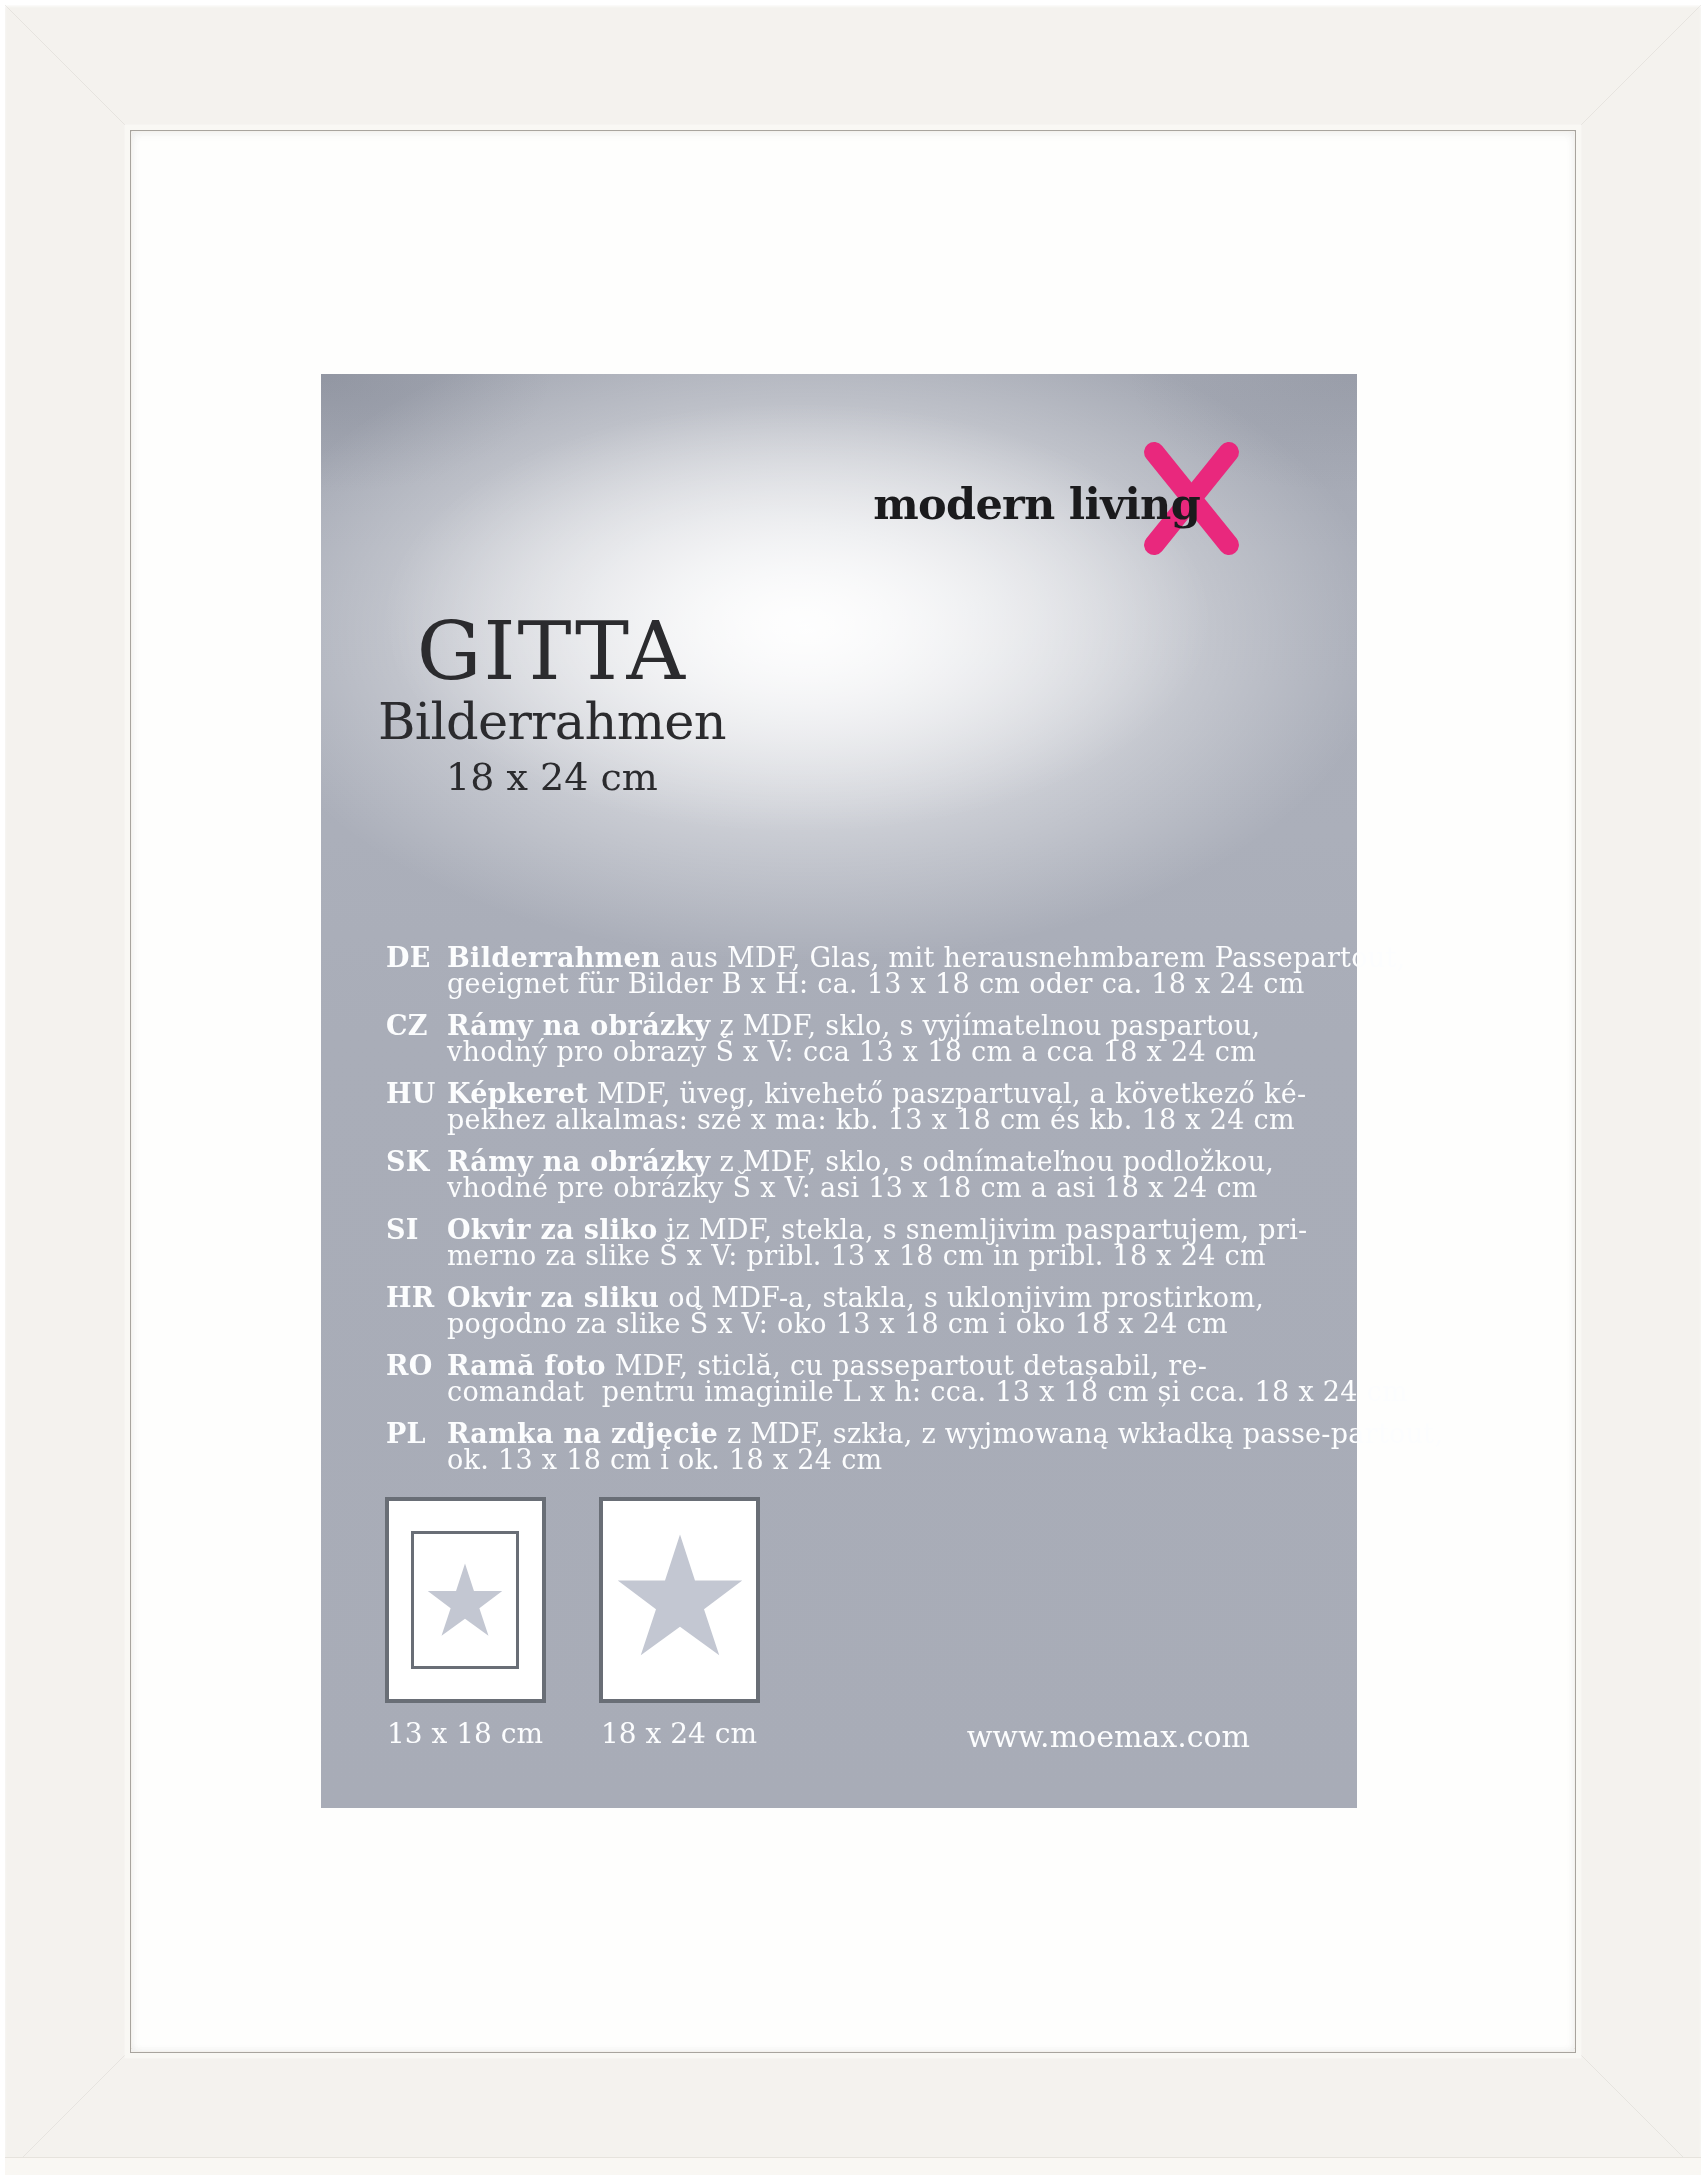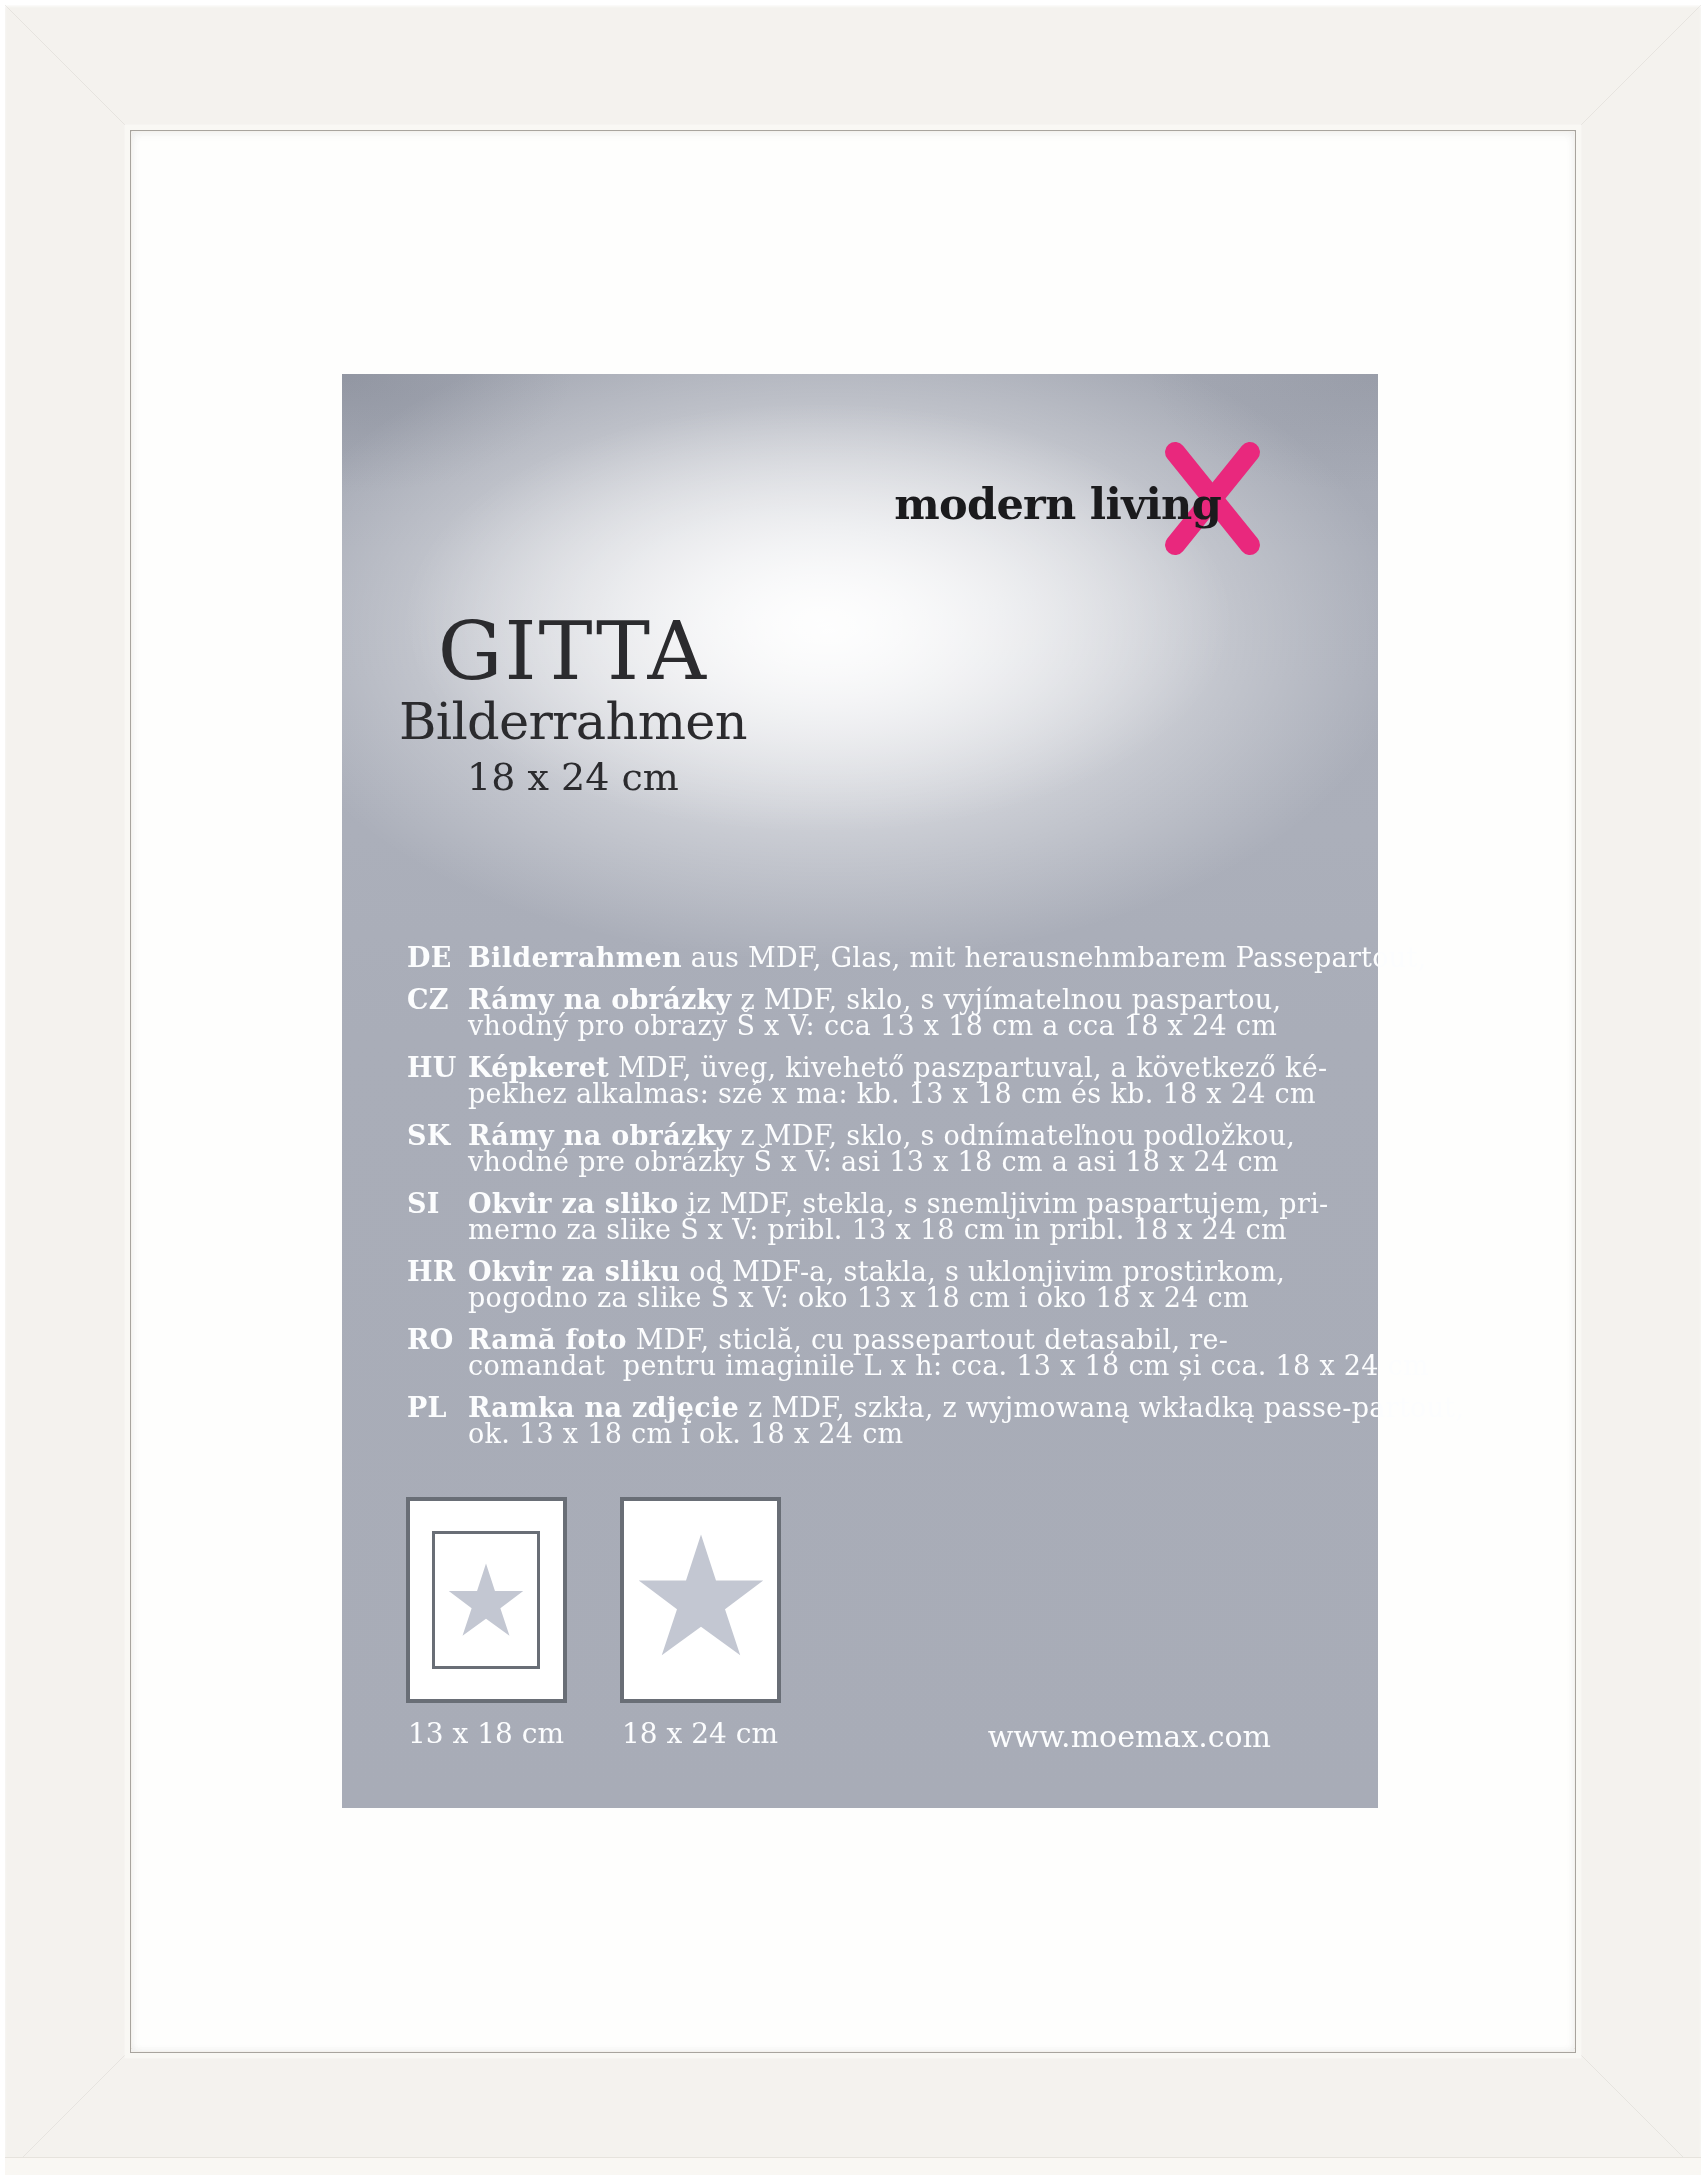--- a/index.html
+++ b/index.html
@@ -27,21 +27,21 @@
     border:1.3px solid #a8a49e;
     box-shadow: 0 0 0 5.4px #f9f8f4;
   }
   .mat {
     position:absolute; left:132px; top:132px; right:132px; bottom:132px;
     background:#fefefd;
     box-shadow: inset 0 3.4px 8px rgba(0,0,0,0.035), inset 3.4px 0 8px rgba(0,0,0,0.018), inset -3.4px 0 8px rgba(0,0,0,0.018), inset 0 -2.7px 6.7px rgba(0,0,0,0.02);
   }
   
   .insert {
-    position:absolute; left:342px; top:374px; width:1036px; height:1434px;
+    position:absolute; left:321px; top:374px; width:1036px; height:1434px;
     color:#fcfdfe;
     background:
       radial-gradient(ellipse 40% 15% at 46% 17%, rgba(255,255,255,0.85), rgba(255,255,255,0) 100%),
       radial-gradient(ellipse 56% 23% at 47% 18%, rgba(255,255,255,0.92), rgba(255,255,255,0.45) 52%, rgba(255,255,255,0) 100%),
       radial-gradient(ellipse 32% 12% at 0% 0%, rgba(68,74,90,0.18), rgba(68,74,90,0) 70%),
       radial-gradient(ellipse 32% 12% at 100% 0%, rgba(68,74,90,0.10), rgba(68,74,90,0) 70%),
       linear-gradient(180deg, #a3a7b2 0%, #a9adb8 12%, #abafba 32%, #a9adb8 46%, #a8acb7 100%);
   }
   
   .brand-x { position:absolute; top:63px; right:112px; width:107px; height:123px; z-index:1; }
@@ -109,20 +109,21 @@
       <div class="title-category">Bilderrahmen</div>
       <div class="title-size">18 x 24 cm</div>
     </div>
 
     <div class="descriptions">
 
       <div class="lang-row">
         <div class="lang-code">DE</div>
         <div class="lang-text">
           <div class="line"><span class="lead">Bilderrahmen</span><span> aus MDF, Glas, mit herausnehmbarem Passepartout,</span></div>
+          <div class="line">geeignet für Bilder B x H: ca. 13 x 18 cm oder ca. 18 x 24 cm</div>
         </div>
       </div>
 
       <div class="lang-row">
         <div class="lang-code">CZ</div>
         <div class="lang-text">
           <div class="line"><span class="lead">Rámy na obrázky</span><span> z MDF, sklo, s vyjímatelnou paspartou,</span></div>
           <div class="line">vhodný pro obrazy Š x V: cca 13 x 18 cm a cca 18 x 24 cm</div>
         </div>
       </div>

